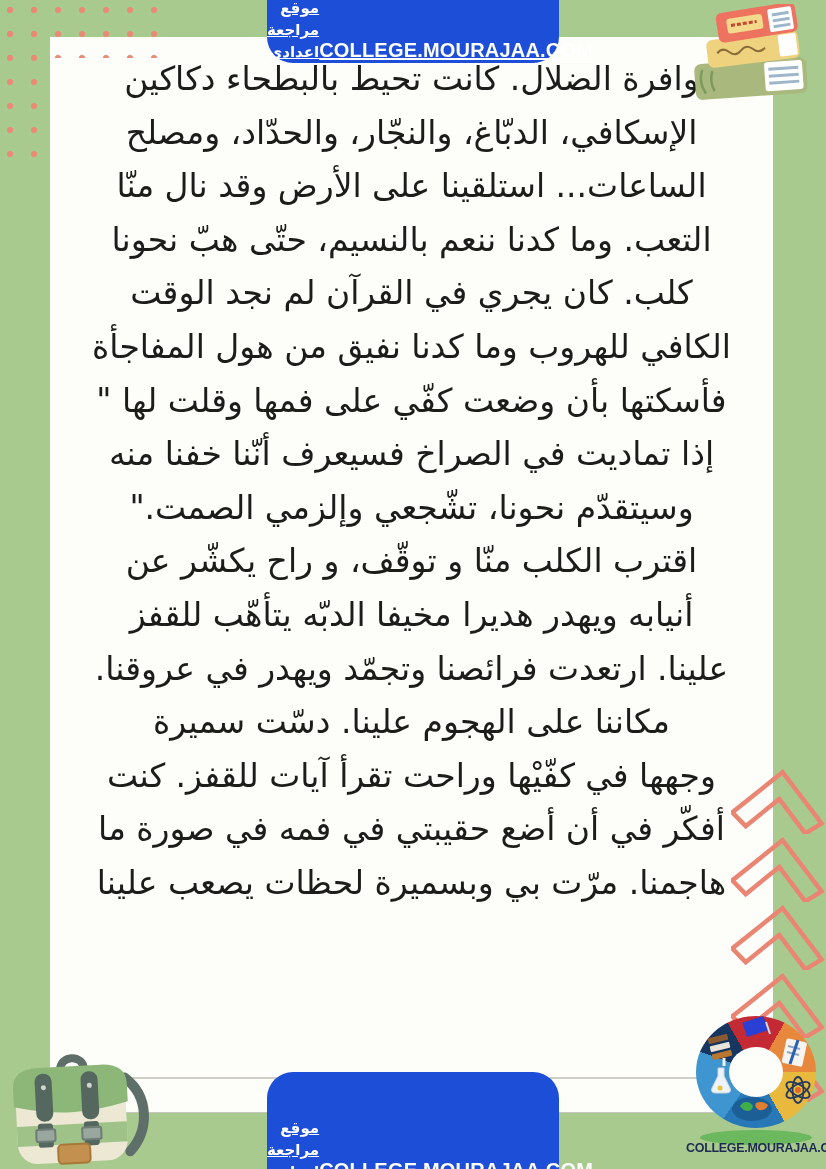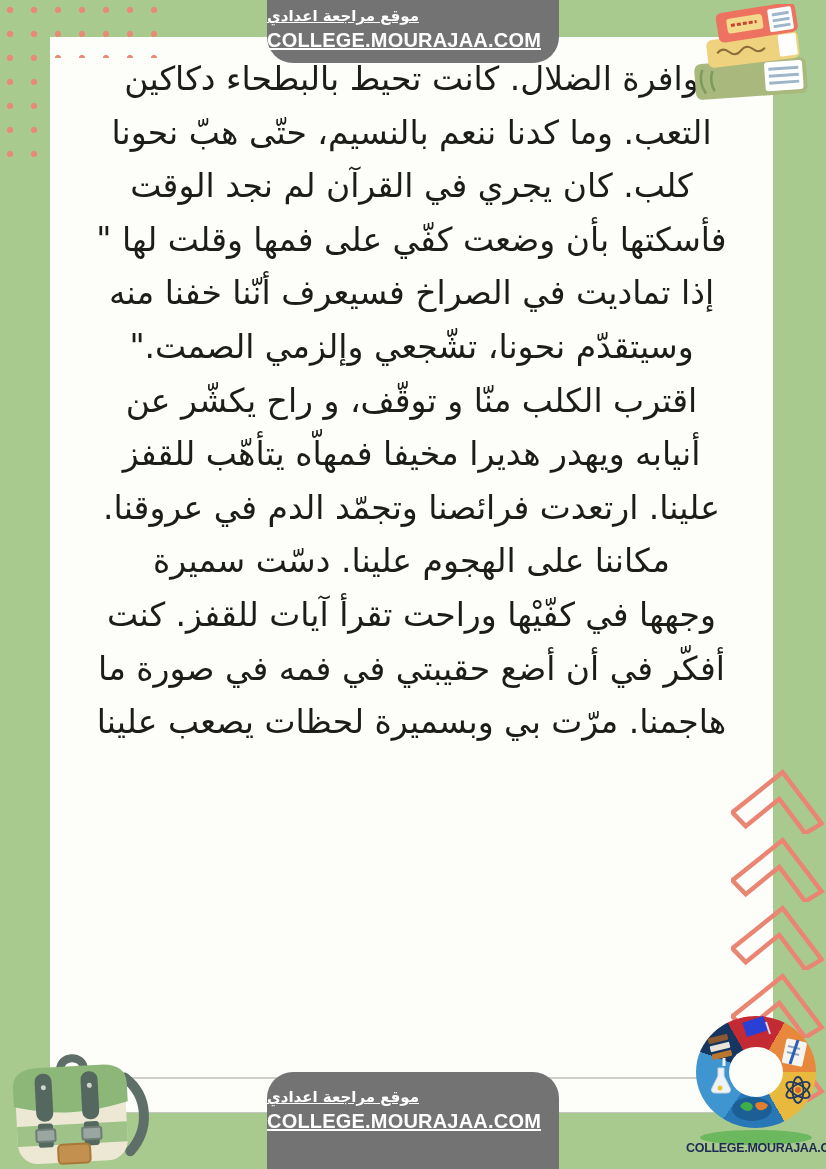--- a/index.html
+++ b/index.html
@@ -20,22 +20,22 @@
   .text-line{white-space:nowrap;}
 
   
   .dots{position:absolute;z-index:3;
         background-image:radial-gradient(circle,#e98a76 2.7px,rgba(0,0,0,0) 3.4px);
         background-size:24px 24px;background-position:4px 4px;}
   .dots-h{left:-6px;top:-6px;width:172px;height:64px;}
   .dots-v{left:-6px;top:-6px;width:46px;height:172px;}
 
   
-  .tab{position:absolute;left:267px;width:292px;background:#737373;z-index:4;
-       display:flex;flex-direction:column;align-items:flex-start;}
+  .tab{position:absolute;left:267px;width:292px;background:#1d4ed8;z-index:4;
+       display:flex;flex-direction:row;align-items:flex-end;}
   .tab-top{top:0;height:58px;border-radius:0 0 26px 26px;justify-content:flex-start;padding-top:5px;}
   .tab-bottom{top:1072px;height:97px;border-radius:26px 26px 0 0;padding-top:14px;}
   .tab .ar{color:#ffffff;font-weight:bold;font-size:15px;text-decoration:underline;
            direction:rtl;line-height:22px;}
   .tab .en{color:#ffffff;font-weight:bold;font-size:20px;text-decoration:underline;
            letter-spacing:.2px;line-height:26px;font-family:"Liberation Sans",sans-serif;}
 
   
   .books{position:absolute;left:693px;top:4px;z-index:4;}
   .chevrons{position:absolute;left:731px;top:768px;z-index:3;}
@@ -58,28 +58,31 @@
 </head>
 <body>
 
 <div class="stage">
 
   <div class="page"></div>
   <div class="page-rule"></div>
 
   <div class="text-block" dir="rtl">
       <div class="text-line">وافرة الضلال. كانت تحيط بالبطحاء دكاكين</div>
+      <div class="text-line">الإسكافي، الدبّاغ، والنجّار، والحدّاد، ومصلح</div>
+      <div class="text-line">الساعات... استلقينا على الأرض وقد نال منّا</div>
       <div class="text-line">التعب. وما كدنا ننعم بالنسيم، حتّى هبّ نحونا</div>
       <div class="text-line">كلب. كان يجري في القرآن لم نجد الوقت</div>
+      <div class="text-line">الكافي للهروب وما كدنا نفيق من هول المفاجأة</div>
       <div class="text-line">فأسكتها بأن وضعت كفّي على فمها وقلت لها "</div>
       <div class="text-line">إذا تماديت في الصراخ فسيعرف أنّنا خفنا منه</div>
       <div class="text-line">وسيتقدّم نحونا، تشّجعي وإلزمي الصمت."</div>
       <div class="text-line">اقترب الكلب منّا و توقّف، و راح يكشّر عن</div>
-      <div class="text-line">أنيابه ويهدر هديرا مخيفا فمهاّه يتأهّب للقفز</div>
-      <div class="text-line">علينا. ارتعدت فرائصنا وتجمّد الدم في عروقنا.</div>
+      <div class="text-line">أنيابه ويهدر هديرا مخيفا الدبّه يتأهّب للقفز</div>
+      <div class="text-line">علينا. ارتعدت فرائصنا وتجمّد ويهدر في عروقنا.</div>
       <div class="text-line">مكاننا على الهجوم علينا. دسّت سميرة</div>
       <div class="text-line">وجهها في كفّيْها وراحت تقرأ آيات للقفز. كنت</div>
       <div class="text-line">أفكّر في أن أضع حقيبتي في فمه في صورة ما</div>
       <div class="text-line">هاجمنا. مرّت بي وبسميرة لحظات يصعب علينا</div>
     </div>
 
   <div class="dots dots-h"></div>
   <div class="dots dots-v"></div>
 
   <div class="tab tab-top">

